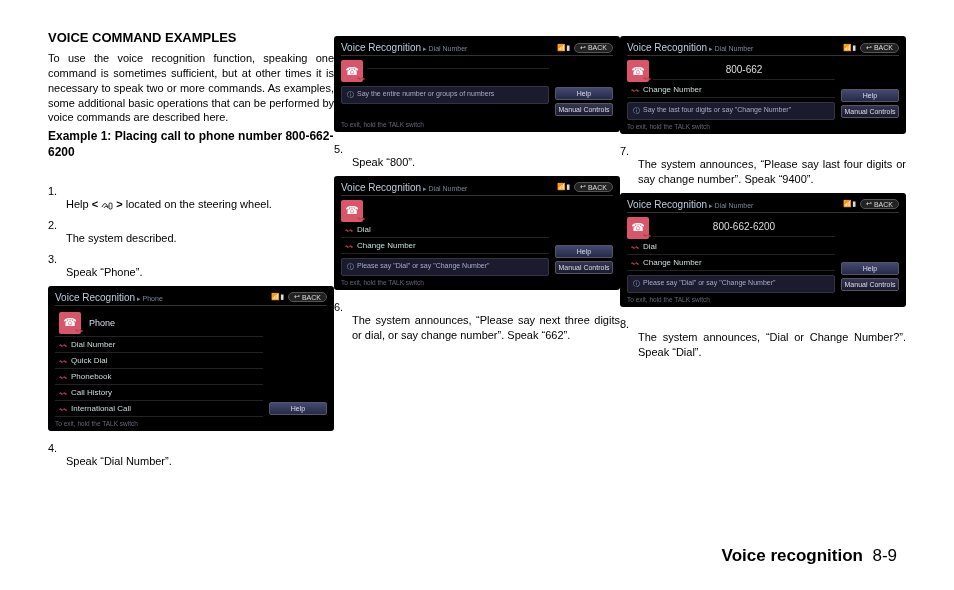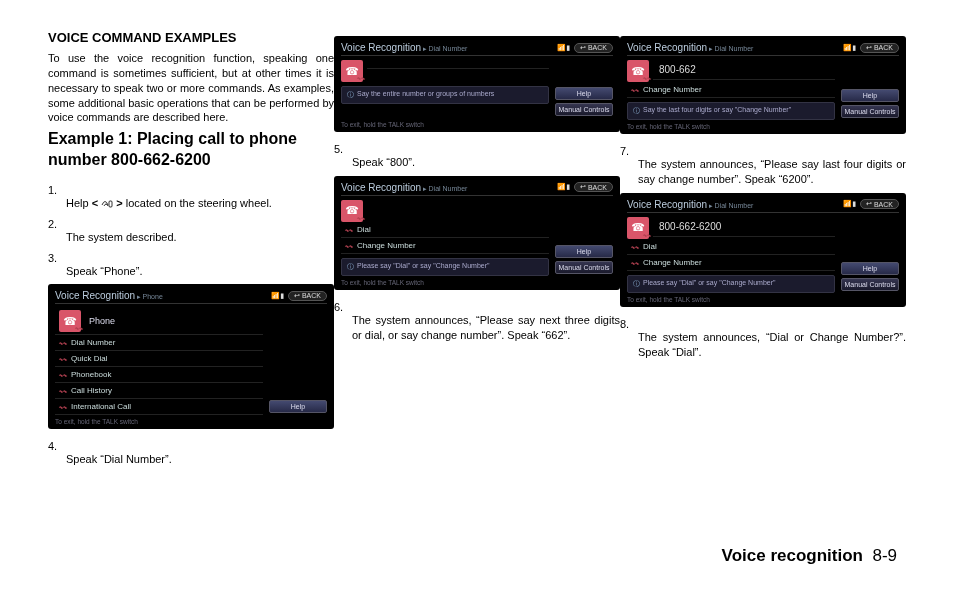--- a/index.html
+++ b/index.html
@@ -21,23 +21,23 @@
     font-size: 13px;
     font-weight: bold;
     margin-bottom: 6px;
   }
   p.intro {
     text-align: justify;
     line-height: 1.35;
     margin-bottom: 4px;
   }
   h3.example {
-    font-size: 16px;
+    font-size: 12px;
     font-weight: bold;
-    margin-bottom: 12px;
+    margin-bottom: 24px;
     line-height: 1.3;
   }
   ol.steps { list-style: none; }
   ol.steps li {
     display: flex;
     margin-bottom: 6px;
     line-height: 1.35;
     text-align: justify;
   }
   ol.steps li .num { width: 18px; flex-shrink: 0; }
@@ -105,21 +105,21 @@
   }
   .scr-row {
     border-bottom: 1px solid #222;
     padding: 2px 4px;
     display: flex; align-items: center; gap: 4px;
     color: #cdd;
   }
   .scr-row.header { font-size: 9px; color:#dde; }
   .scr-row .bullet { color: #b04050; font-size: 8px; }
   .scr-display {
-    text-align: left;
+    text-align: center;
     padding: 4px 6px;
     font-size: 10px;
     color: #ddd;
     border-bottom: 1px solid #222;
   }
   .scr-hint {
     background: rgba(30,30,50,0.9);
     border: 1px solid #334;
     border-radius: 2px;
     padding: 3px 5px;
@@ -355,21 +355,21 @@
           <div class="side-btn help">Help</div>
           <div class="side-btn">Manual Controls</div>
         </div>
       </div>
       <div class="scr-footer">To exit, hold the TALK switch</div>
     </div>
 
     <ol class="steps">
       <li>
           <span class="num">7.</span>
-          <span class="txt">The system announces, “Please say last four digits or say change number”. Speak “6200”.</span>
+          <span class="txt">The system announces, “Please say last four digits or say change number”. Speak “9400”.</span>
         </li>
     </ol>
 
     <div class="screen">
       <div class="scr-titlebar">
         <div class="scr-title">
             <span class="main">Voice Recognition</span>
             <span class="sub">▸ <span>Dial Number</span></span>
           </div>
         <div class="scr-status">

